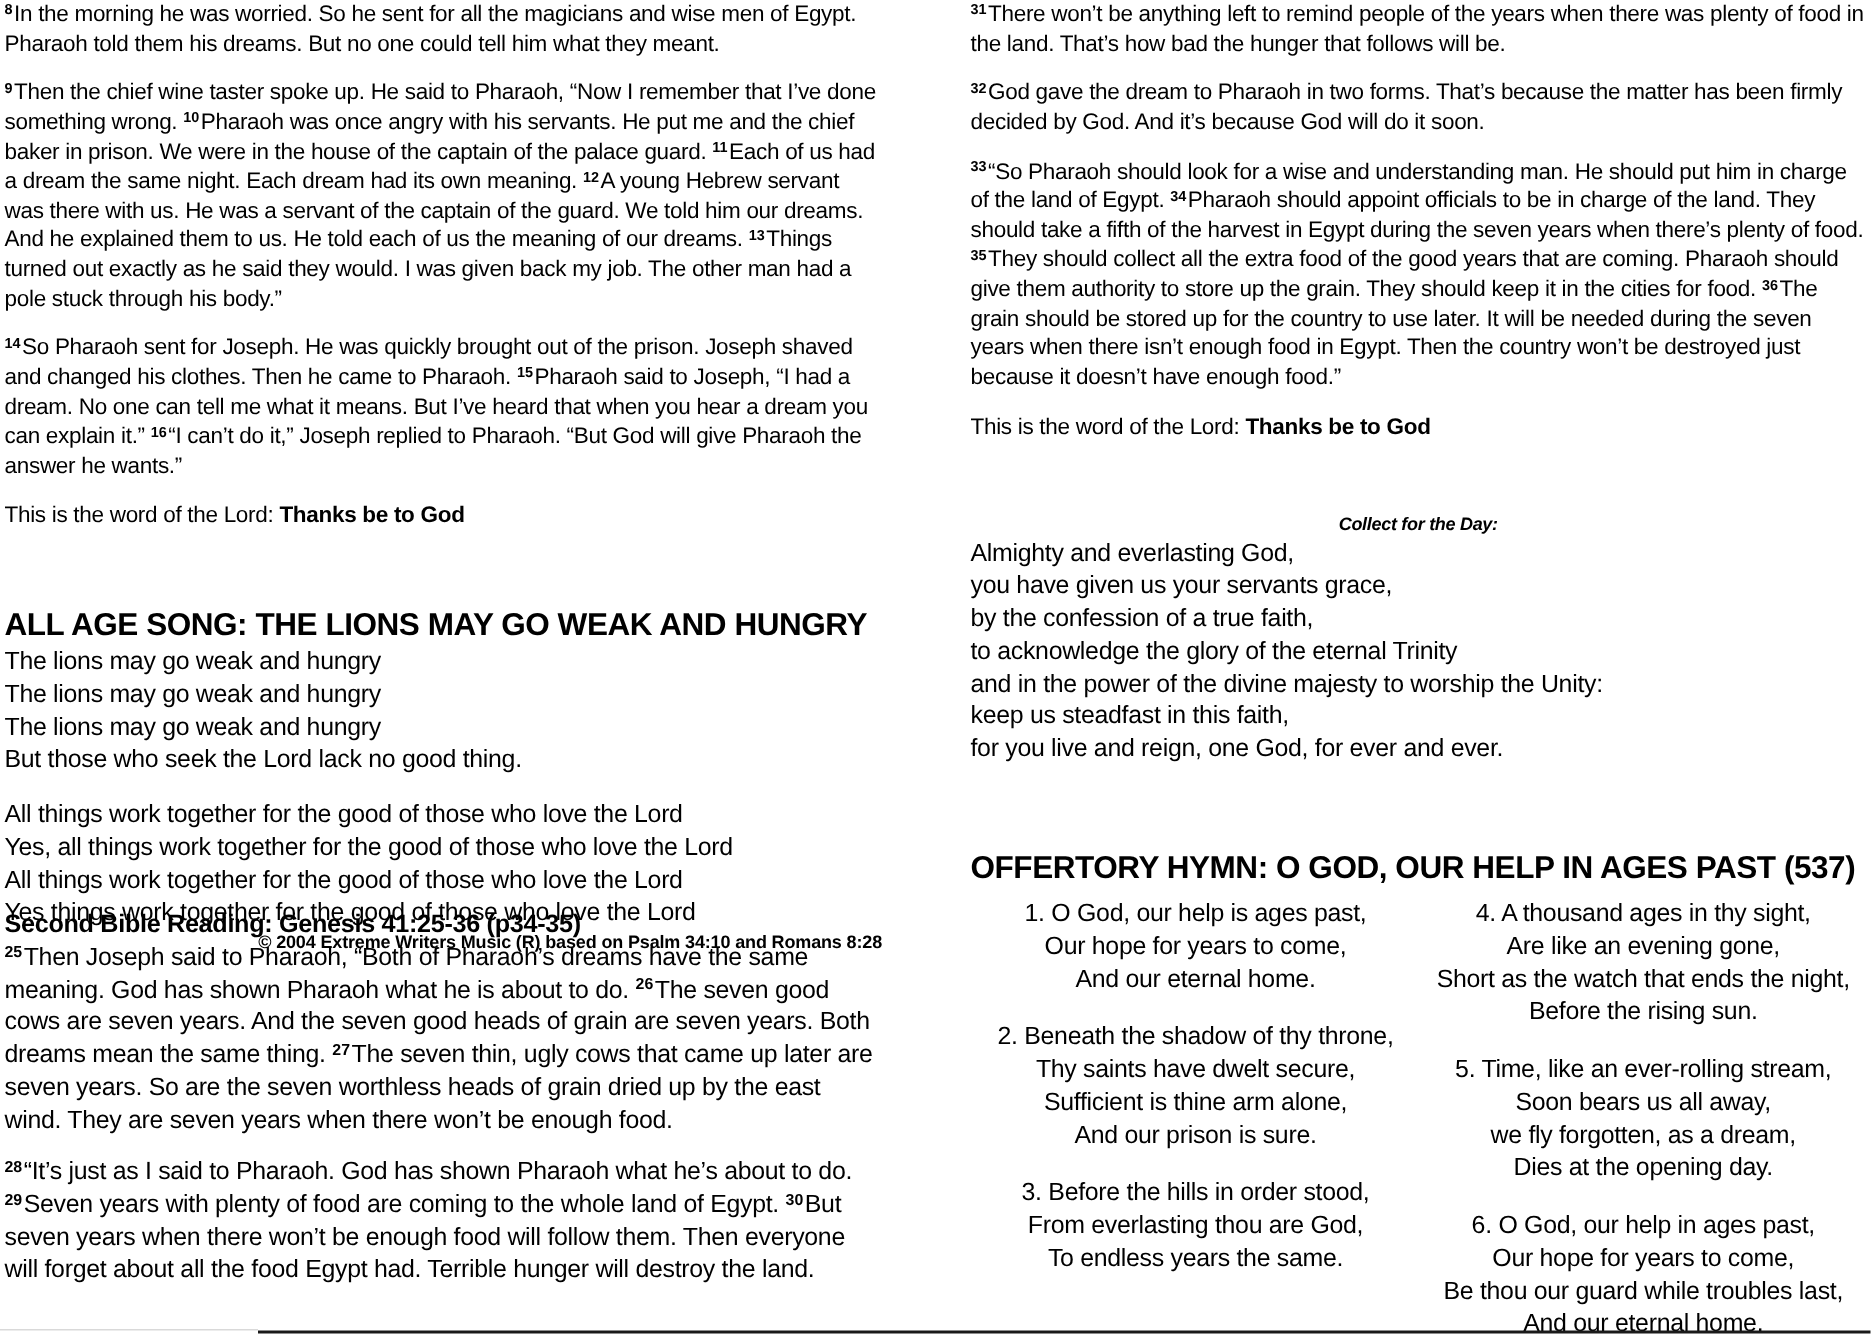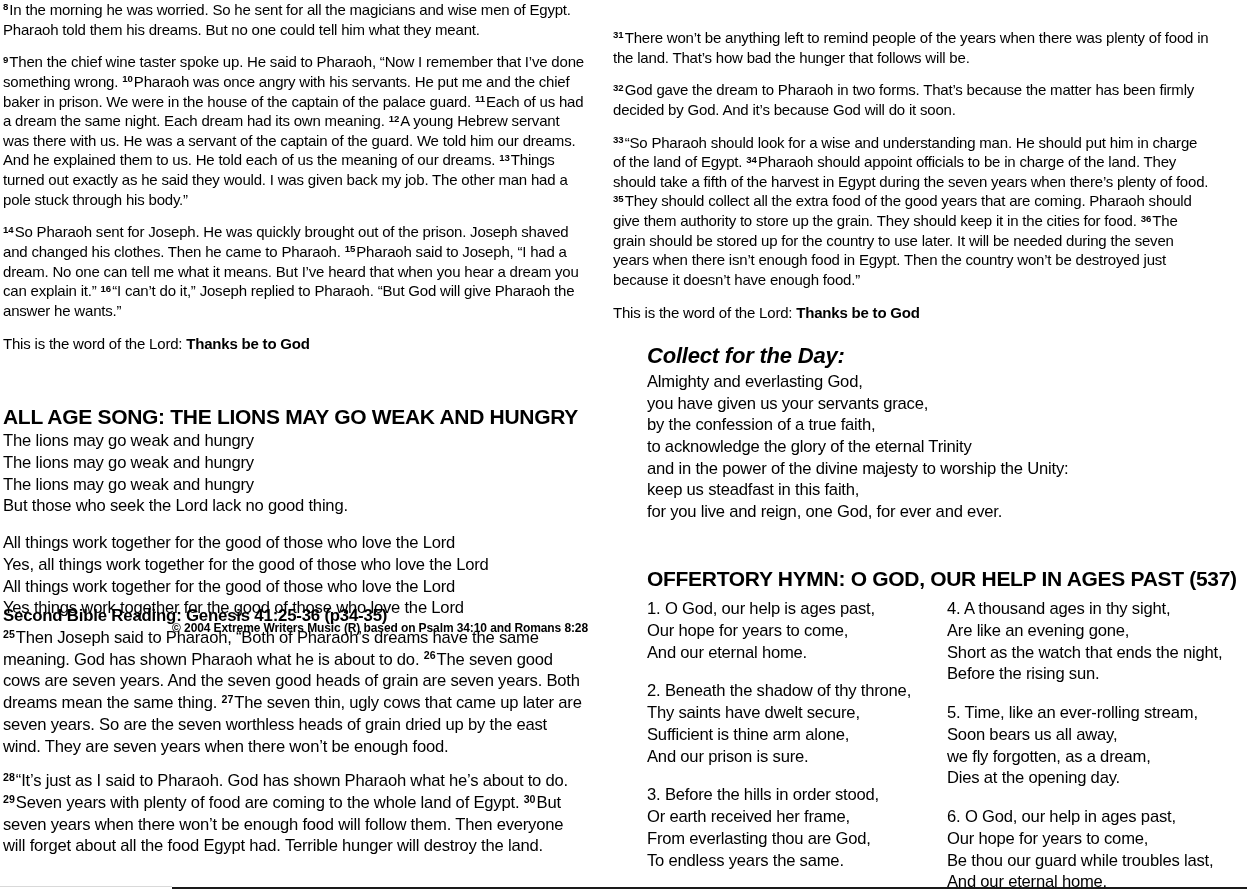--- a/index.html
+++ b/index.html
@@ -28,23 +28,22 @@
     top: 0;
     font-size: 15px;
     line-height: 1.31;
     letter-spacing: -0.2px;
   }
   .col-left {
     left: 3px;
     width: 585px;
   }
   .col-right {
-    left: 613px;
+    left: 647px;
     width: 597px;
-    margin-top: 28px;
   }
 
   
   p.para {
     margin: 0 0 13px 0;
     text-align: left;
   }
   p.para.tight { margin-bottom: 0; }
 
   sup.vn {
@@ -87,23 +86,24 @@
     font-weight: bold;
     text-align: right;
     letter-spacing: -0.1px;
     line-height: 1.3;
     margin-top: 2px;
   }
 
   .collect-title {
     font-style: italic;
     font-weight: bold;
-    font-size: 22px;
+    font-size: 12px;
     letter-spacing: -0.2px;
     display: block;
+    text-align: center;
   }
   .hymn-col {
     position: absolute;
     top: 0;
   }
   .hymn-col-a { left: 0; width: 300px; }
   .hymn-col-b { left: 300px; width: 297px; }
   .verse {
     margin: 0 0 17px 0;
   }
@@ -187,37 +187,36 @@
     <span class="collect-line">by the confession of a true faith,</span>
     <span class="collect-line">to acknowledge the glory of the eternal Trinity</span>
     <span class="collect-line">and in the power of the divine majesty to worship the Unity:</span>
     <span class="collect-line">keep us steadfast in this faith,</span>
     <span class="collect-line">for you live and reign, one God, for ever and ever.</span>
   </div>
 
   <div style="position:absolute; left:647px; top:566px; width:597px; font-size:16.6px; line-height:1.31; letter-spacing:-0.2px;">
     <h2 class="section-head">OFFERTORY HYMN: O GOD, OUR HELP IN AGES PAST (537)</h2>
 
-    <div style="position:relative; height:272px; margin-top:6px;">
+    <div style="position:relative; height:272px; margin-top:6px;text-align:center;">
 
       <div class="hymn-col hymn-col-a">
         <p class="verse">
           <span class="verse-line"><span>1.</span> <span>O God, our help is ages past,</span></span>
           <span class="verse-line">Our hope for years to come,</span>
           <span class="verse-line">And our eternal home.</span>
         </p>
         <p class="verse">
           <span class="verse-line"><span>2.</span> <span>Beneath the shadow of thy throne,</span></span>
           <span class="verse-line">Thy saints have dwelt secure,</span>
           <span class="verse-line">Sufficient is thine arm alone,</span>
           <span class="verse-line">And our prison is sure.</span>
         </p>
         <p class="verse">
           <span class="verse-line"><span>3.</span> <span>Before the hills in order stood,</span></span>
-          <span class="verse-line">Or earth received her frame,</span>
           <span class="verse-line">From everlasting thou are God,</span>
           <span class="verse-line">To endless years the same.</span>
         </p>
       </div>
 
       <div class="hymn-col hymn-col-b">
         <p class="verse">
           <span class="verse-line"><span>4.</span> <span>A thousand ages in thy sight,</span></span>
           <span class="verse-line">Are like an evening gone,</span>
           <span class="verse-line">Short as the watch that ends the night,</span>

